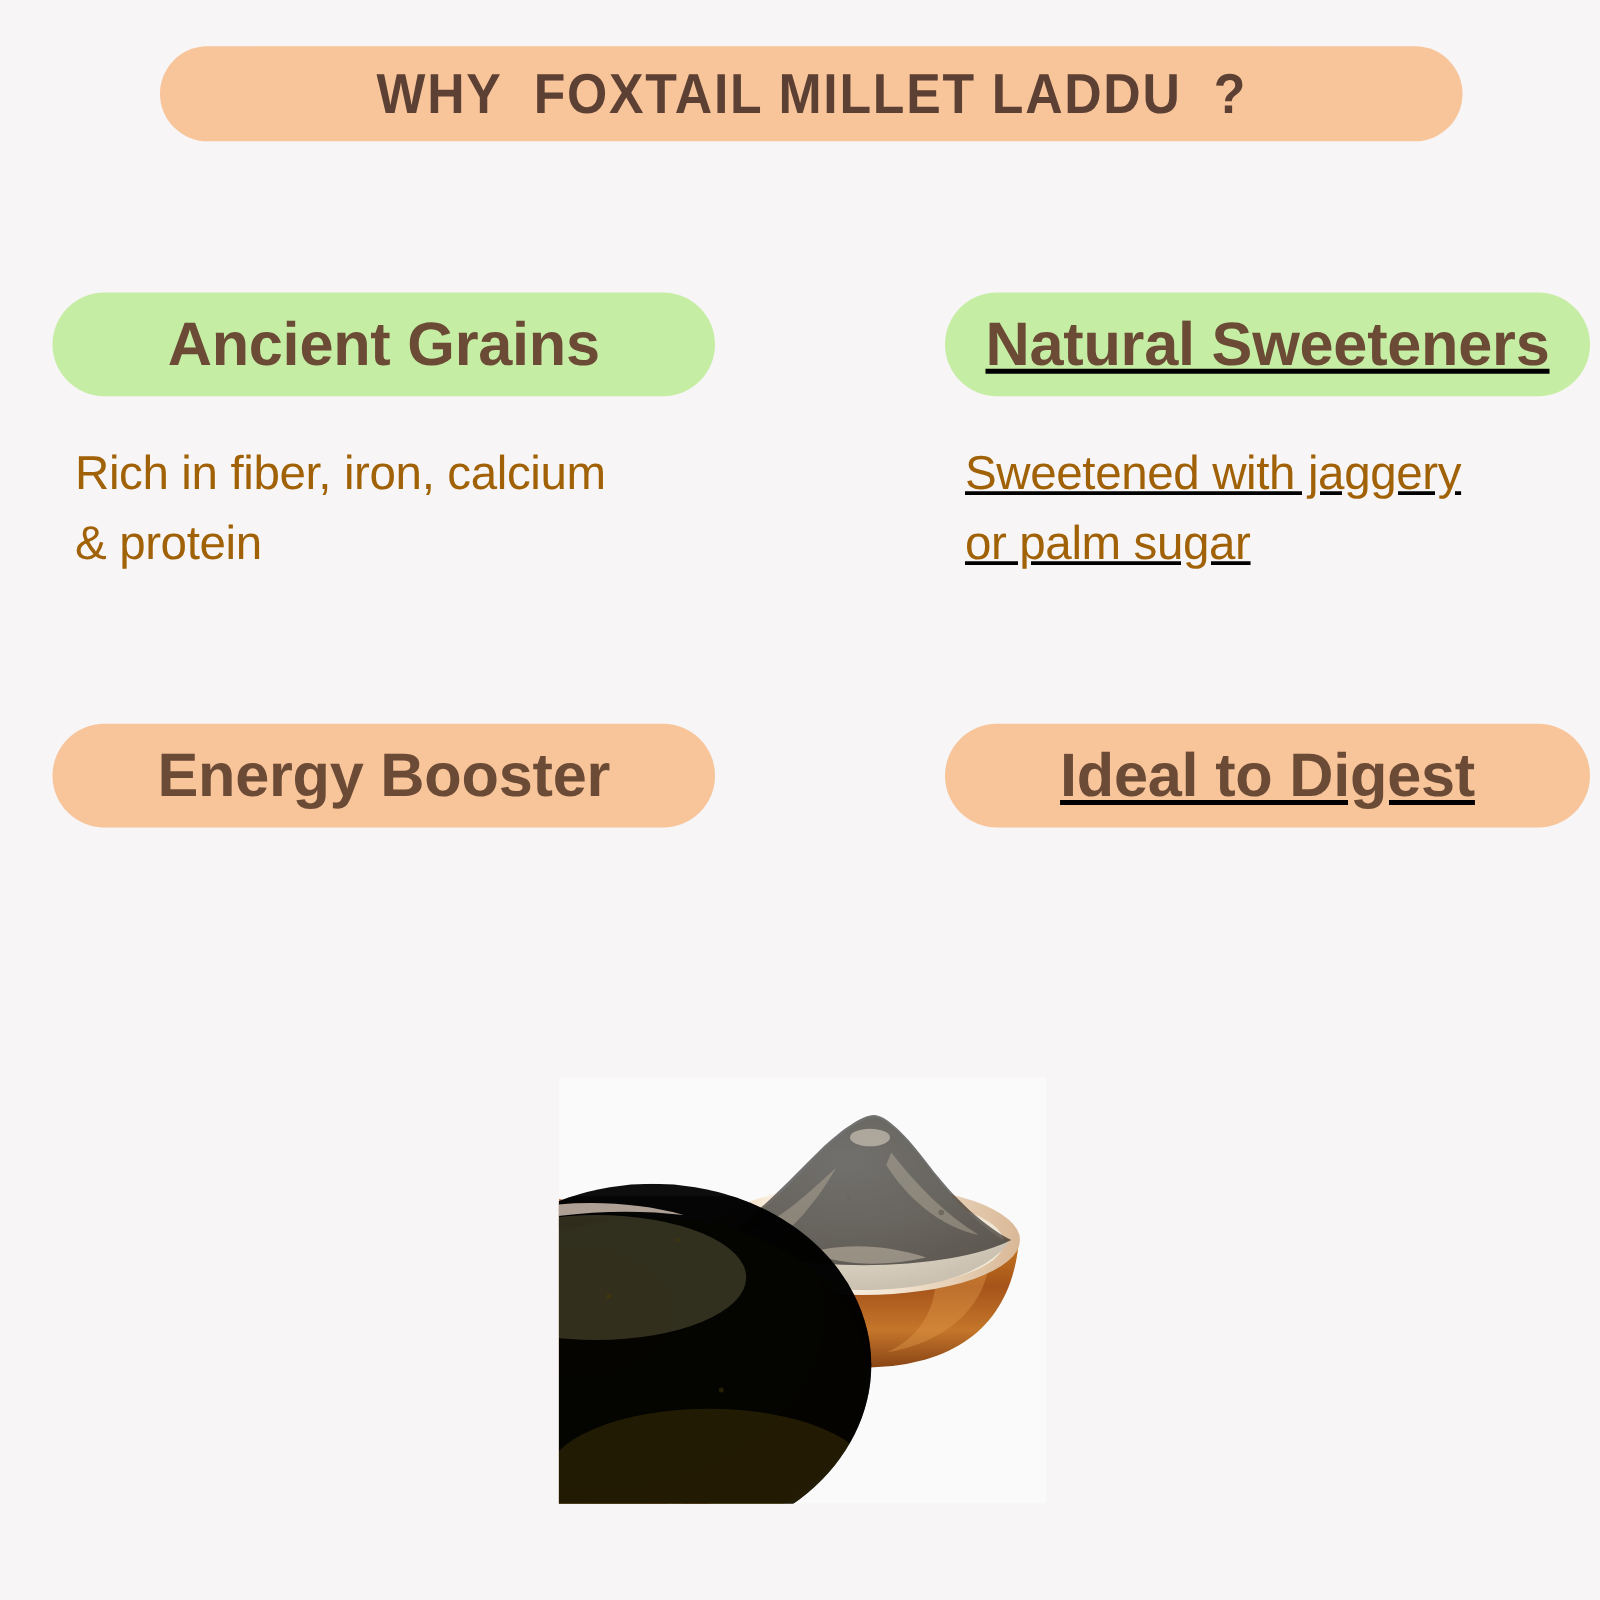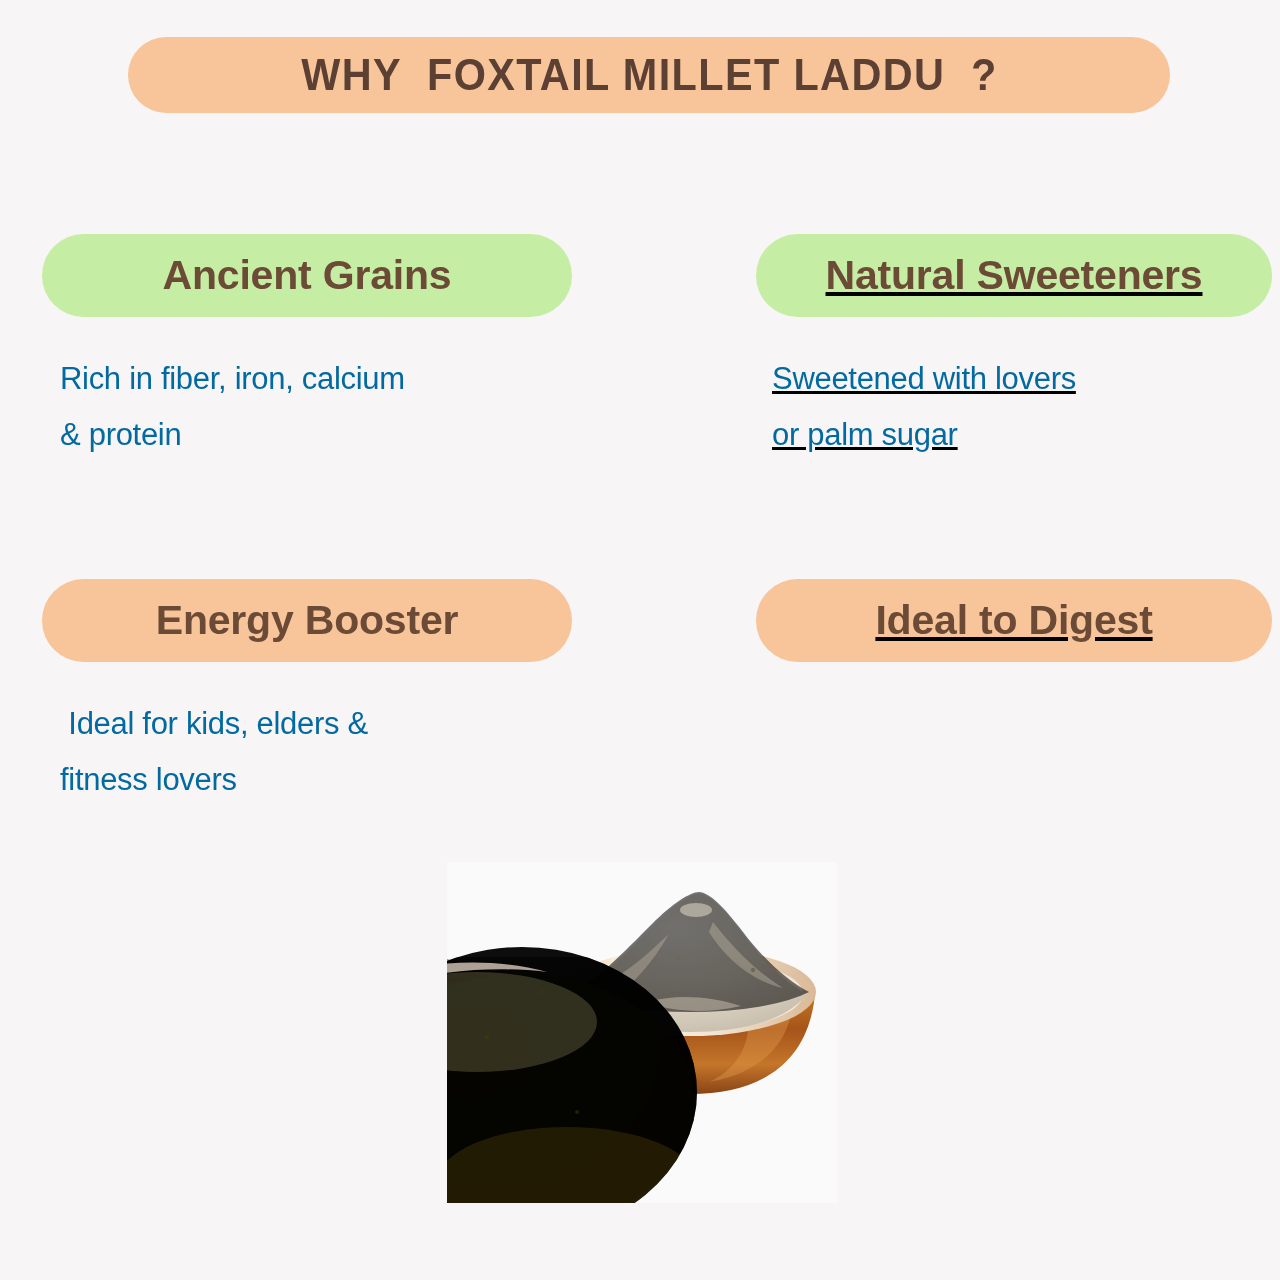--- a/index.html
+++ b/index.html
@@ -70,31 +70,31 @@
     box-sizing: border-box;
   }
   .pill-green { background: #c6eda4; width: 530px; }
   .pill-peach { background: #f8c49a; width: 530px; }
 
   .card-col-right .pill-green { width: 516px; }
   .card-col-right .pill-peach { width: 516px; }
 
   .card-title {
     font-weight: bold;
-    font-size: 41px;
+    font-size: 49px;
     color: #6b4a36;
     letter-spacing: -0.2px;
     white-space: nowrap;
   }
 
   .card-body {
     margin-top: 34px;
-    font-size: 31px;
+    font-size: 38px;
     line-height: 56px;
-    color: #0369a1;
+    color: #a16207;
     letter-spacing: -0.3px;
     white-space: pre-wrap;
     width: 520px;
   }
   .card-col-right .card-body { padding-left: 16px; width: 500px; }
   .card-col-left  .card-body { padding-left: 18px; }
 
   
   .photo {
     position: absolute;
@@ -146,30 +146,28 @@
         <span class="card-title">Ancient Grains</span>
       </div>
       <div class="card-body">Rich in fiber, iron, calcium
 &amp; protein</div>
     </div>
 
     <div class="card card-col-right card-row-top">
       <div class="card-pill pill-green">
         <span class="card-title">Natural Sweeteners</span>
       </div>
-      <div class="card-body">Sweetened with lovers
+      <div class="card-body">Sweetened with jaggery
 or palm sugar</div>
     </div>
 
     <div class="card card-col-left card-row-bottom">
       <div class="card-pill pill-peach">
         <span class="card-title">Energy Booster</span>
       </div>
-      <div class="card-body"> Ideal for kids, elders &amp;
-fitness lovers</div>
     </div>
 
     <div class="card card-col-right card-row-bottom">
       <div class="card-pill pill-peach">
         <span class="card-title">Ideal to Digest</span>
       </div>
     </div>
 
   </div>
 

